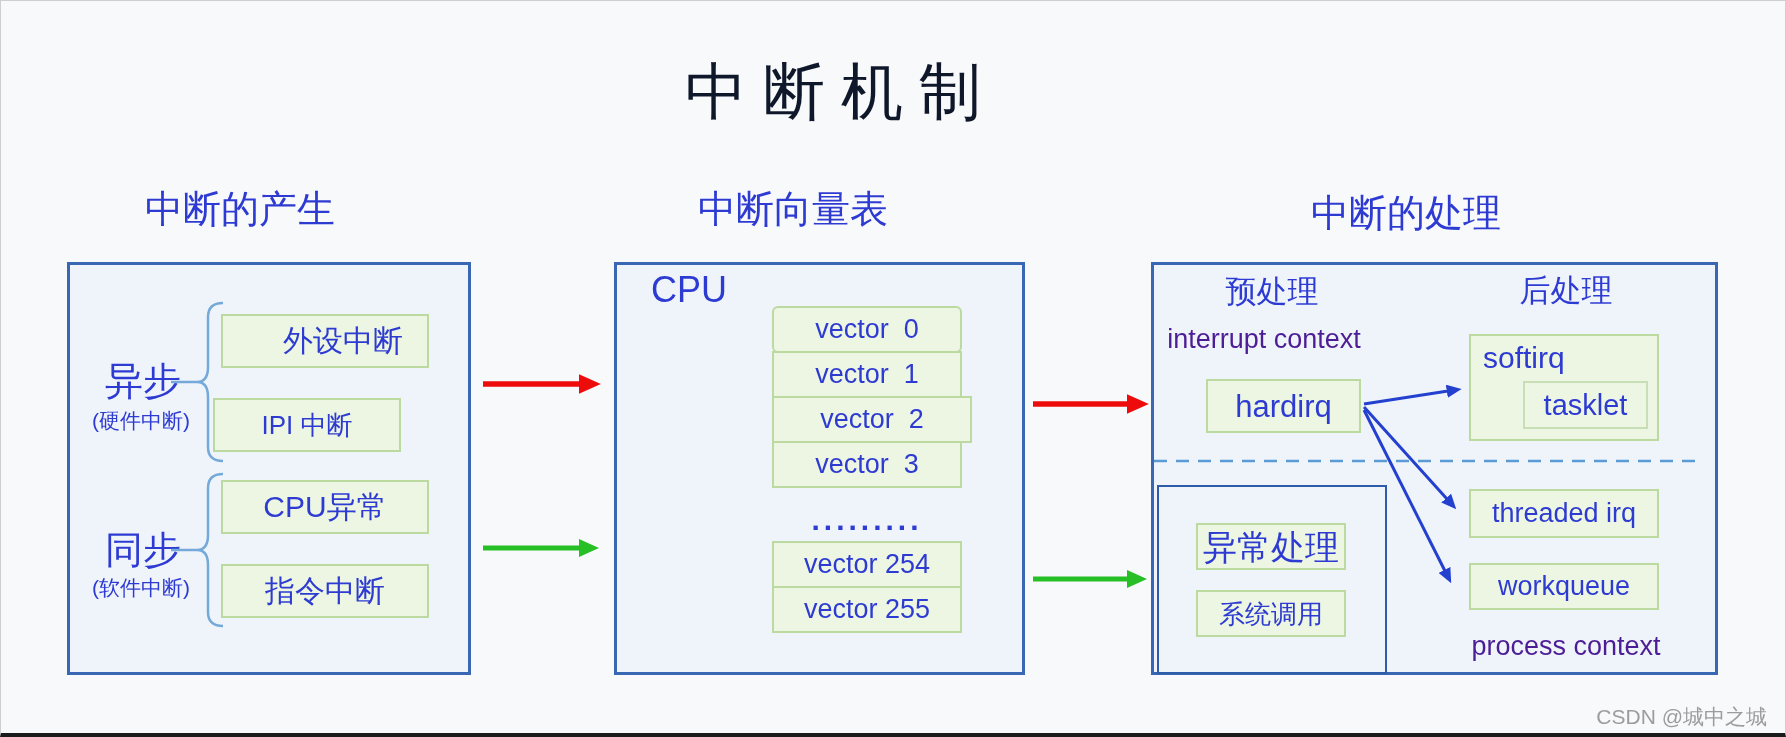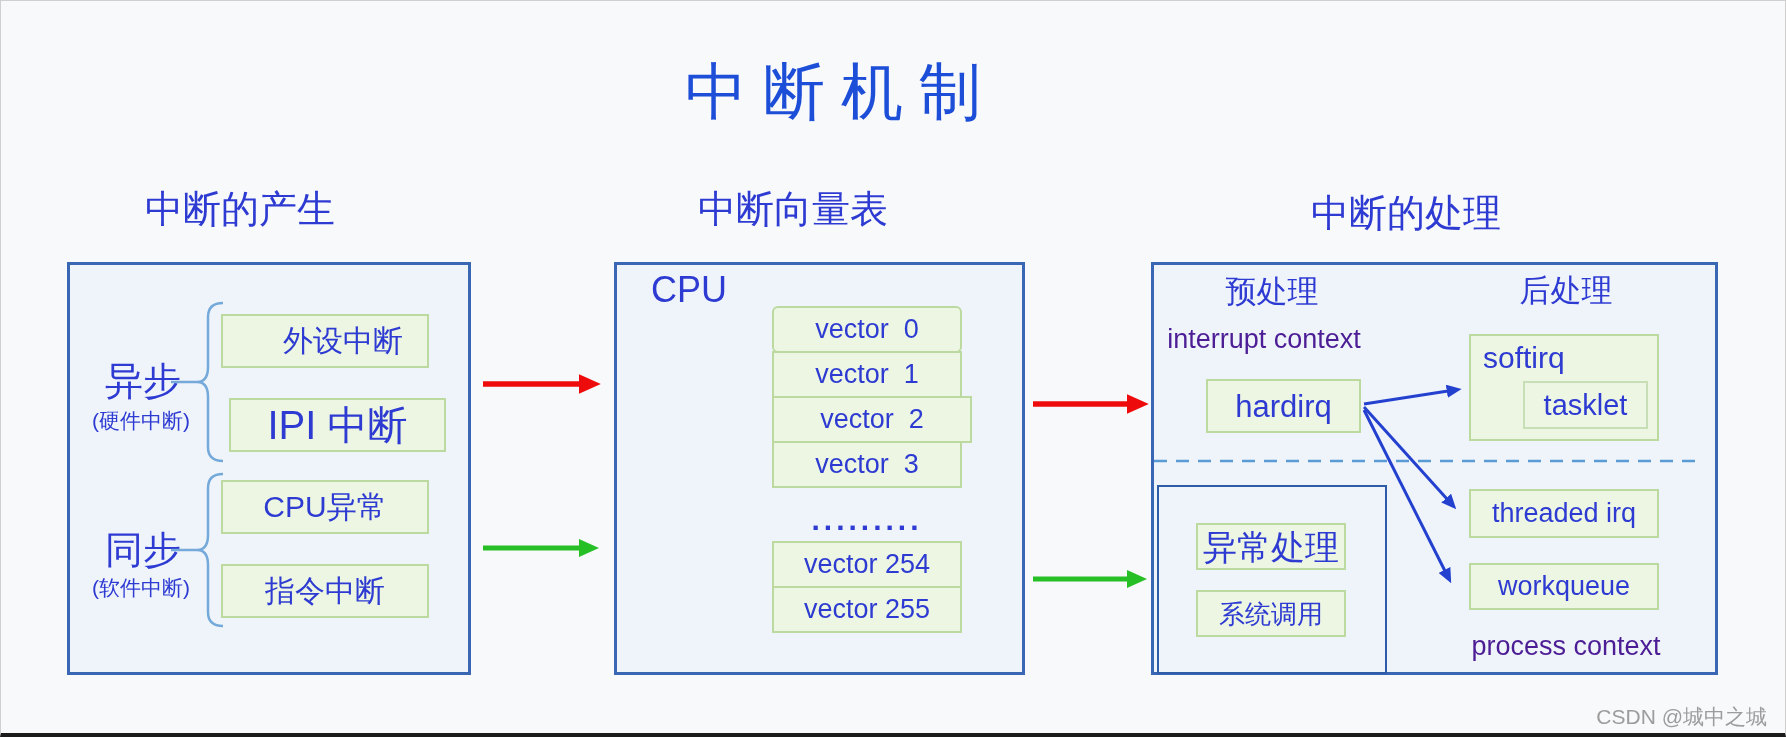--- a/index.html
+++ b/index.html
@@ -12,21 +12,21 @@
     box-sizing:border-box;
     border:1px solid #cfcfcf;
     border-bottom:4px solid #1b1b1b;
   }
   .abs{position:absolute;}
   .ctr{transform:translateX(-50%);white-space:nowrap;}
   .blue{color:#2e3bd2;}
   .red{color:#4c1d95;}
   .title{
     font-family:"Liberation Serif", serif;
-    color:#1d4ed8;font-size:62px;letter-spacing:16px;line-height:1;
+    color:#0f172a;font-size:62px;letter-spacing:16px;line-height:1;
   }
   .hdr{color:#2e3bd2;font-size:38px;line-height:1;}
   .panel{
     position:absolute;background:#eff4fb;
     border:3px solid #3a67b3;box-sizing:border-box;
   }
   .innerbox{
     position:absolute;border:2.5px solid #2f5ca9;box-sizing:border-box;
     background:transparent;
   }
@@ -53,21 +53,21 @@
   <div class="abs ctr hdr" style="left:1405px;top:193px;">中断的处理</div>
 
   <div class="panel" style="left:66px;top:261px;width:404px;height:413px;"></div>
 
   <div class="abs ctr blue label-big" style="left:142px;top:361px;">异步</div>
   <div class="abs ctr blue label-sub" style="left:140px;top:409px;">(硬件中断)</div>
   <div class="abs ctr blue label-big" style="left:142px;top:530px;">同步</div>
   <div class="abs ctr blue label-sub" style="left:140px;top:576px;">(软件中断)</div>
 
   <div class="gbox" style="left:220px;top:313px;width:208px;height:54px;font-size:30px;padding-left:36px;">外设中断</div>
-  <div class="gbox" style="left:228px;top:397px;width:217px;height:54px;font-size:40px;">IPI 中断</div>
+  <div class="gbox" style="left:212px;top:397px;width:188px;height:54px;font-size:26px;">IPI 中断</div>
   <div class="gbox" style="left:220px;top:479px;width:208px;height:54px;font-size:30px;">CPU异常</div>
   <div class="gbox" style="left:220px;top:563px;width:208px;height:54px;font-size:30px;">指令中断</div>
 
   <div class="panel" style="left:613px;top:261px;width:411px;height:413px;"></div>
 
   <div class="abs blue" style="left:650px;top:271px;font-size:36px;line-height:1;">CPU</div>
 
   <div class="gbox" style="left:771px;top:305px;width:190px;height:47px;font-size:27px;border-radius:6px;">vector  0</div>
   <div class="gbox" style="left:771px;top:350px;width:190px;height:47px;font-size:27px;">vector  1</div>
   <div class="gbox" style="left:771px;top:395px;width:200px;height:47px;font-size:27px;">vector  2</div>

